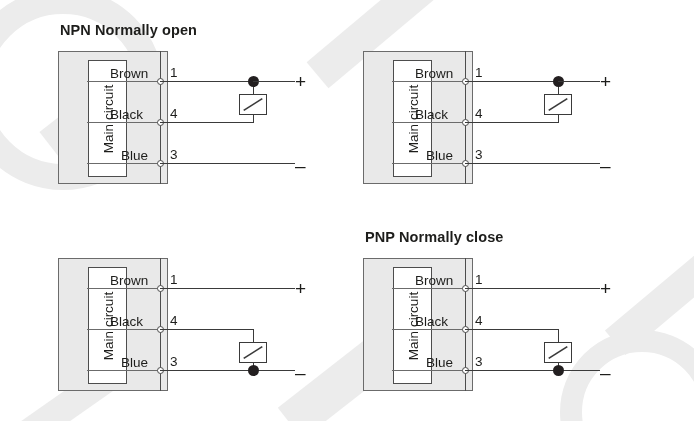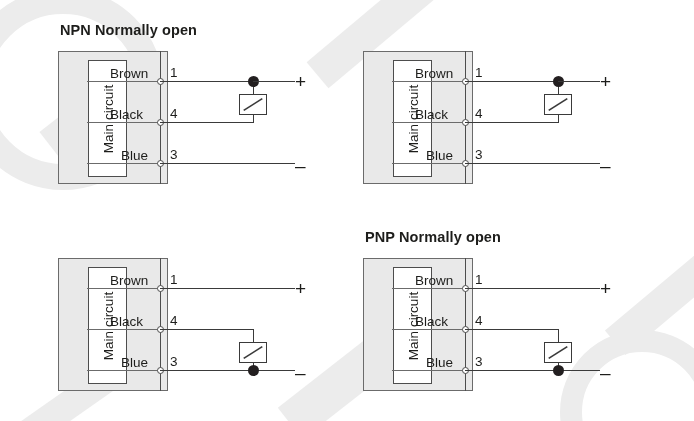--- a/index.html
+++ b/index.html
@@ -223,21 +223,21 @@
       </svg>
     </div>
     <div class="vline dark" style="left:203px;top:138px;height:7px;"></div>
 
     <div class="dot" style="left:198px;top:140px;"></div>
     <div class="polarity" style="left:245px;top:54px;">+</div>
     <div class="polarity" style="left:245px;top:138px;">–</div>
   </div>
 
   <div class="panel" style="left:355px;top:225px;">
-    <div class="title">PNP Normally open</div>
+    <div class="title">PNP Normally close</div>
 
     <div class="mc-box">
       <div class="mc-inner">
         <div class="mc-label">Main circuit</div>
       </div>
     </div>
 
     <div class="hline" style="left:37px;top:63px;width:73px;"></div>
     <div class="hline" style="left:37px;top:104px;width:73px;"></div>
     <div class="hline" style="left:37px;top:145px;width:73px;"></div>

